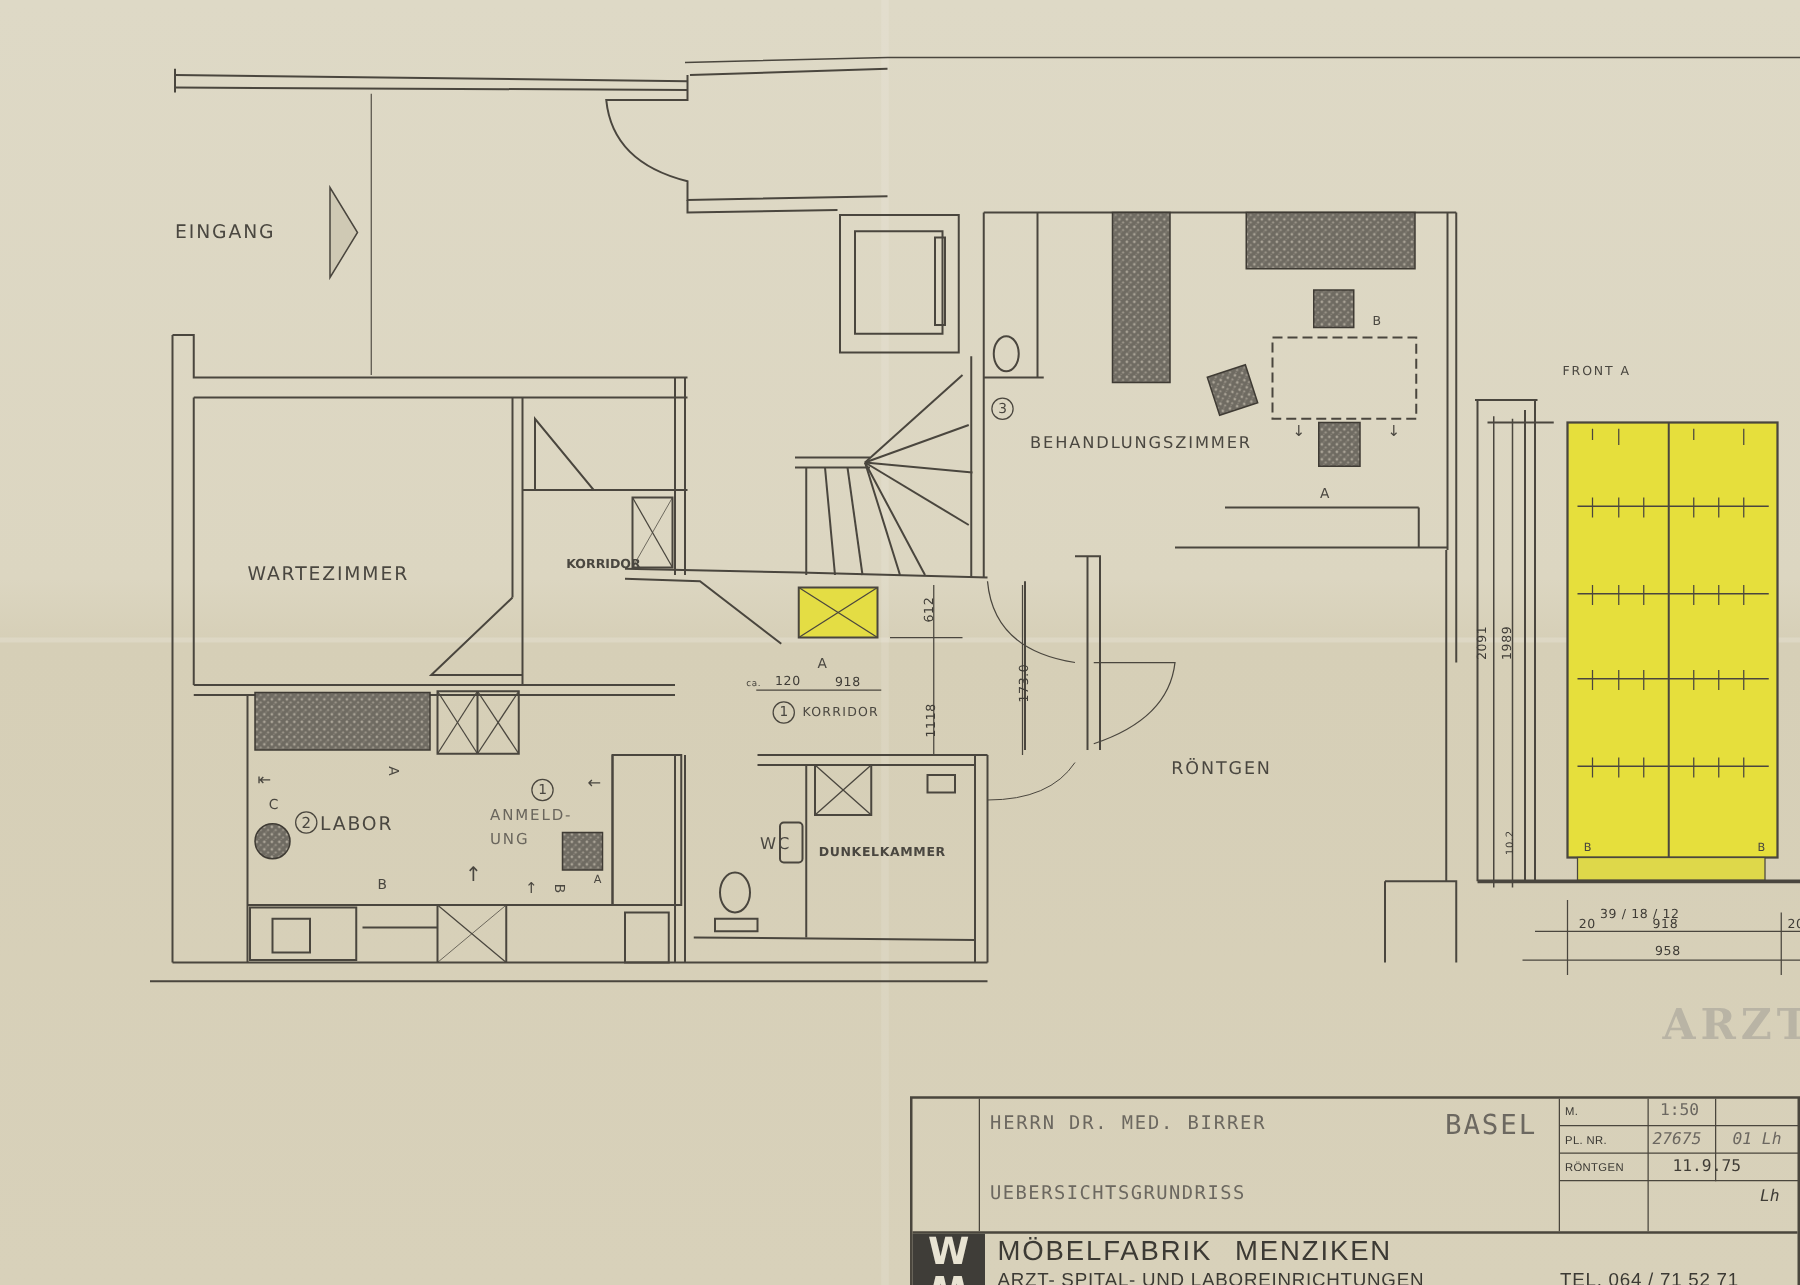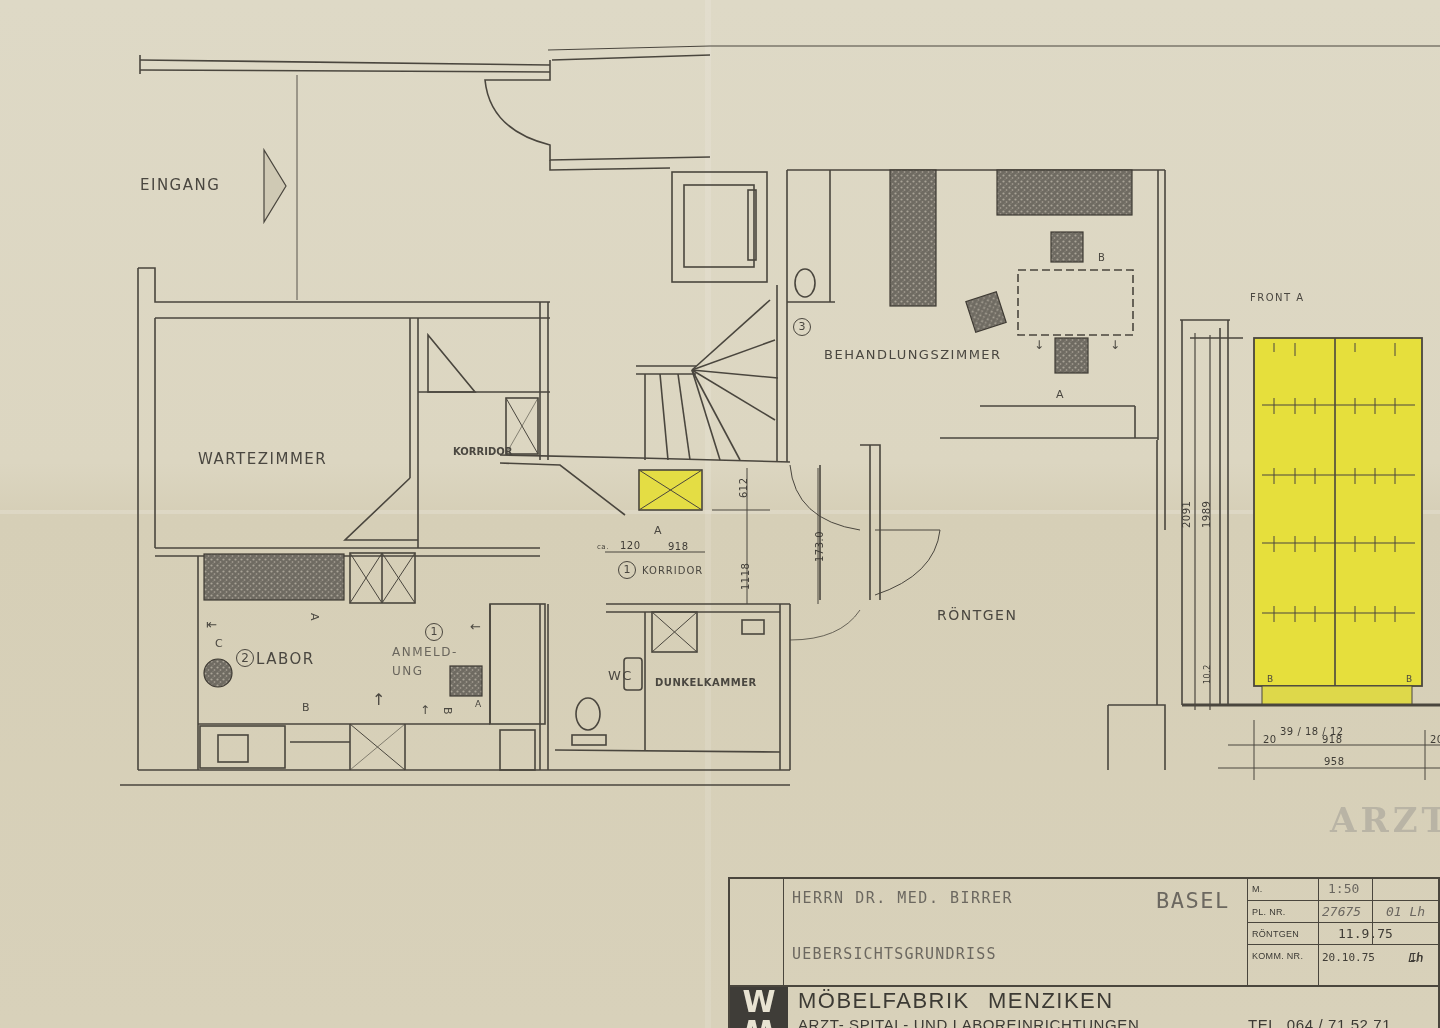--- a/index.html
+++ b/index.html
@@ -301,25 +301,20 @@
       <div class="tb-cell" style="left:0;top:22px;width:193px;height:22px;border-bottom:1.2px solid #4a463d;">
         <span class="tb-cell tb-key" style="left:4px;top:6px;">PL. NR.</span>
         <span class="tb-cell tb-val" style="left:74px;top:3px;font-style:italic;">27675</span>
         <span class="tb-cell tb-val" style="left:138px;top:3px;font-style:italic;">01 Lh</span>
       </div>
       <div class="tb-cell" style="left:0;top:44px;width:193px;height:22px;border-bottom:1.2px solid #4a463d;">
         <span class="tb-cell tb-key" style="left:4px;top:6px;">RÖNTGEN</span>
         <span class="tb-cell tb-val" style="left:74px;top:3px;color:#3f3c36;margin-left:16px;">11.9.75</span>
         <span class="tb-cell tb-val" style="left:160px;top:3px;font-style:italic;color:#3f3c36;margin-top:24px;">Lh</span>
       </div>
-      <div class="tb-cell" style="left:0;top:66px;width:193px;height:40px;">
-        <span class="tb-cell tb-key" style="left:4px;top:6px;width:60px;">KOMM. NR.</span>
-        <span class="tb-cell tb-val" style="left:74px;top:6px;font-size:11px;color:#3f3c36;">20.10.75</span>
-        <span class="tb-cell tb-val" style="left:162px;top:6px;font-size:11px;color:#3f3c36;">Ih</span>
-      </div>
       <div class="tb-cell" style="left:70px;top:0;width:1px;height:106px;border-left:1.2px solid #4a463d;"></div>
       <div class="tb-cell" style="left:124px;top:0;width:1px;height:66px;border-left:1.2px solid #4a463d;"></div>
     </div>
 
     <div class="tb-cell" style="left:0;top:106px;width:708px;height:1px;border-top:2px solid #4a463d;"></div>
     <div class="logo">
       <div style="position:absolute;left:0;top:0;width:58px;height:29px;color:#e8e3d2;font:bold 30px 'DejaVu Sans',sans-serif;text-align:center;line-height:30px;">W</div>
       <div style="position:absolute;left:0;top:29px;width:58px;height:29px;color:#e8e3d2;font:bold 30px 'DejaVu Sans',sans-serif;text-align:center;line-height:30px;transform:scaleY(-1);">W</div>
     </div>
     <div class="tb-cell company" style="left:68px;top:109px;">MÖBELFABRIK</div>

